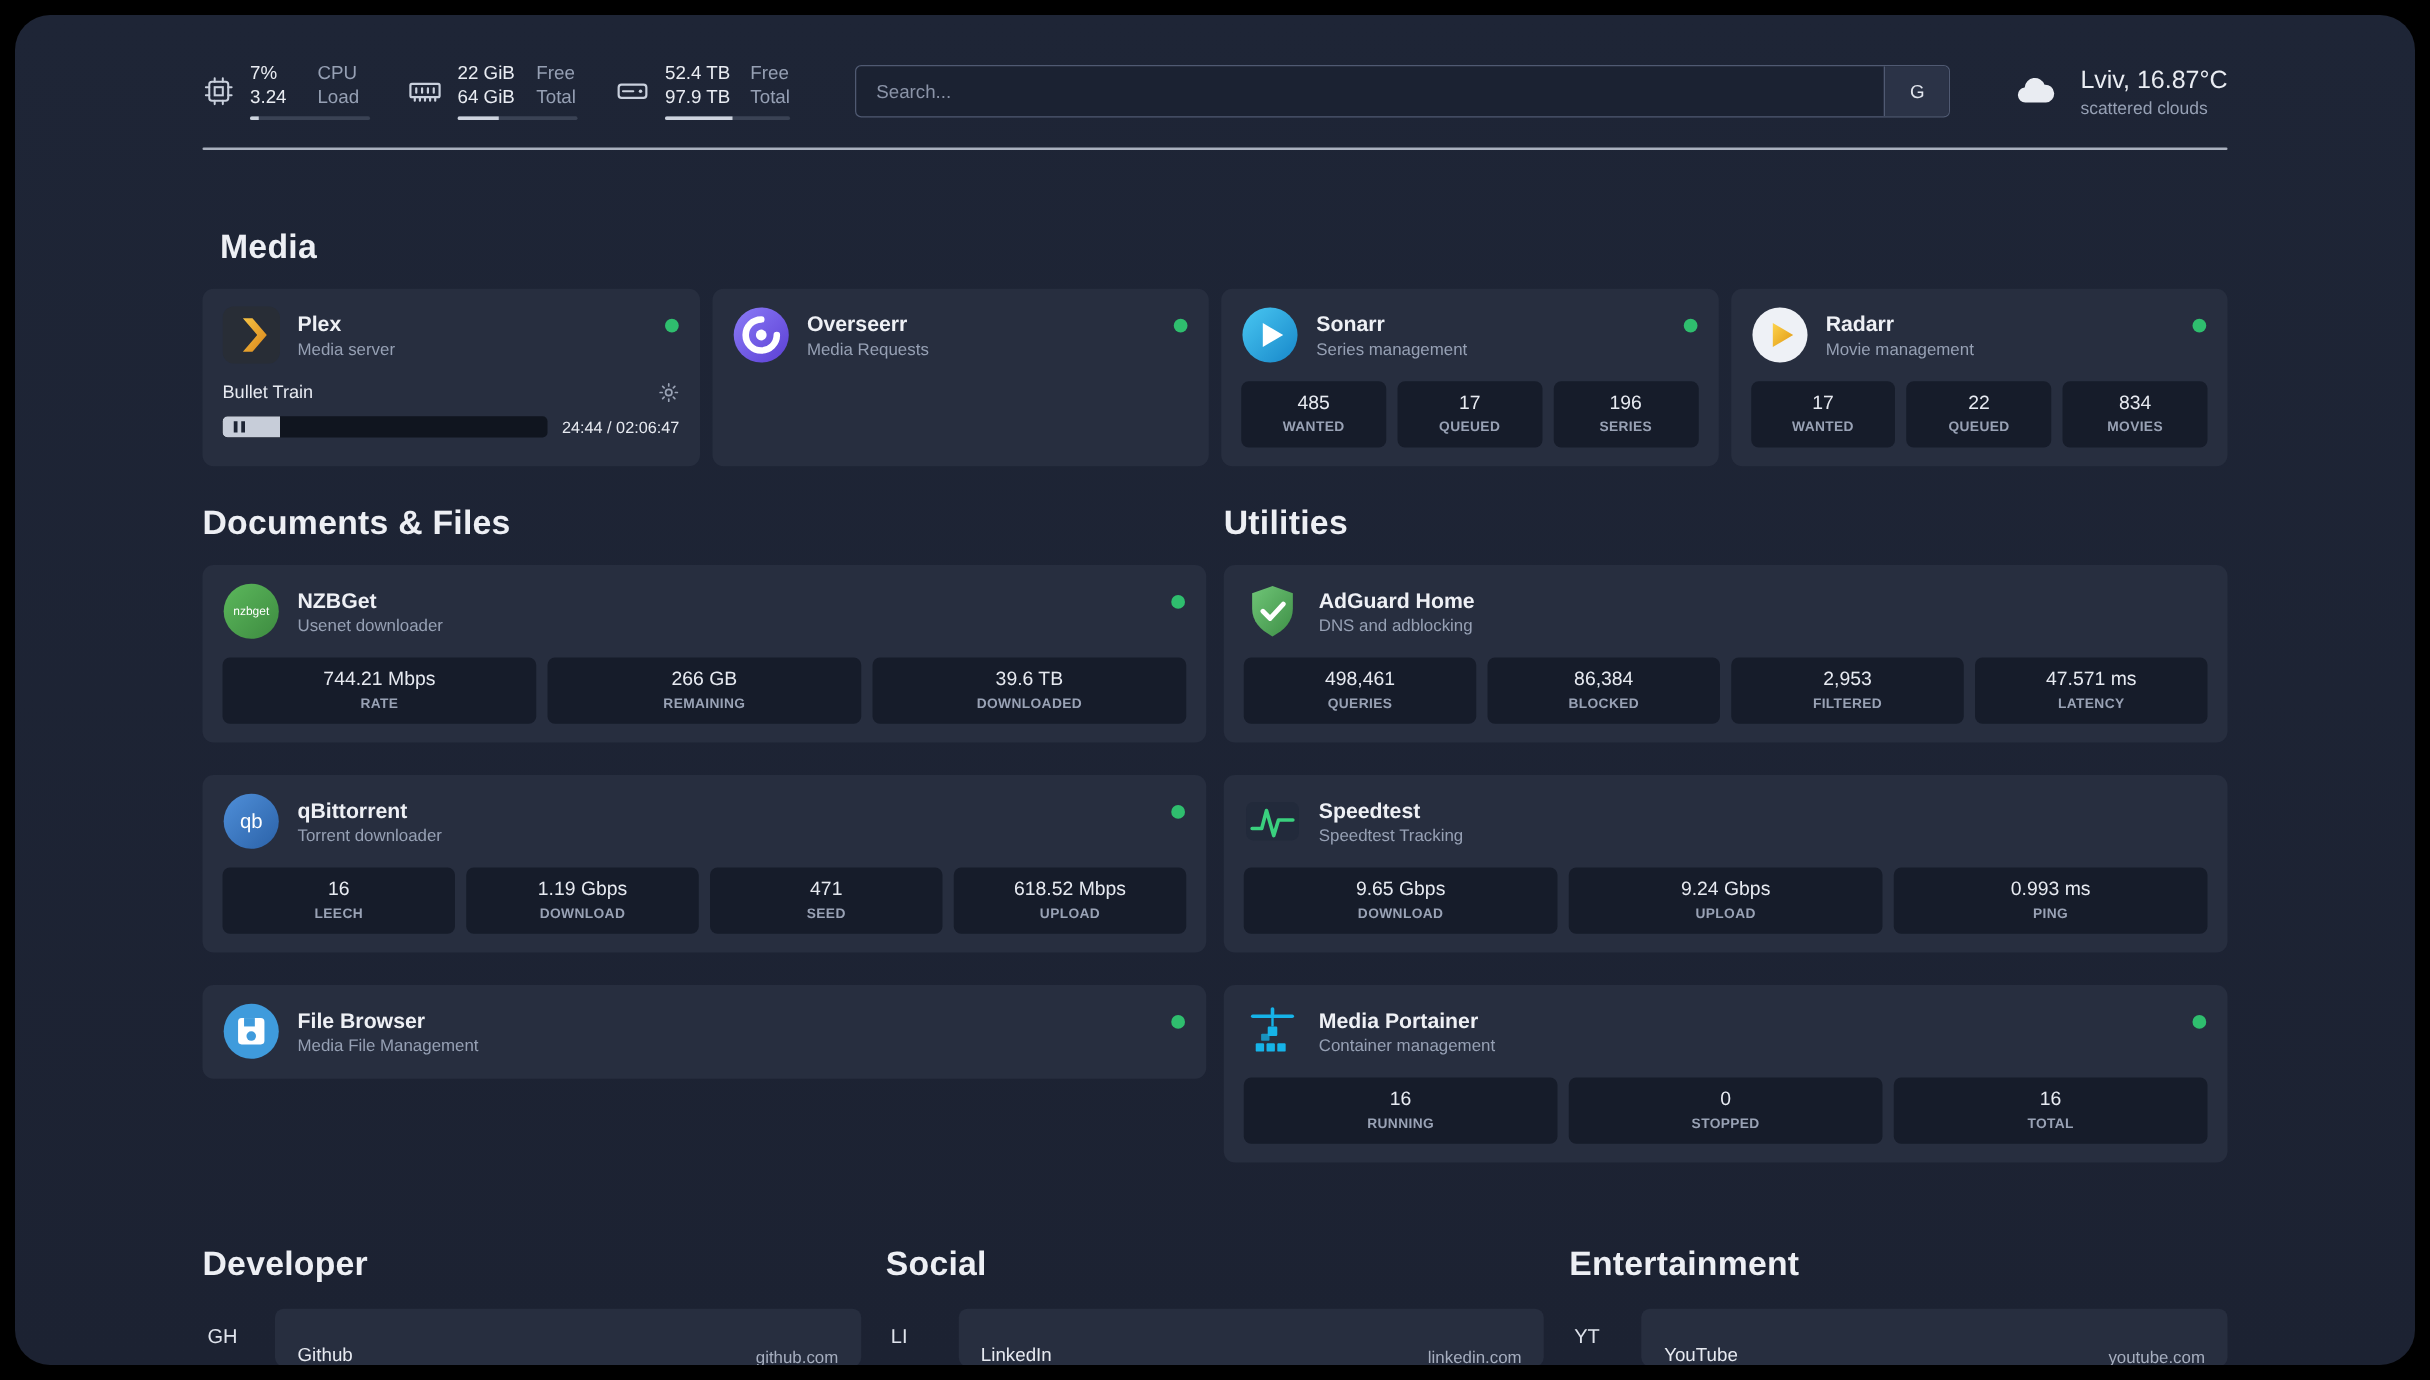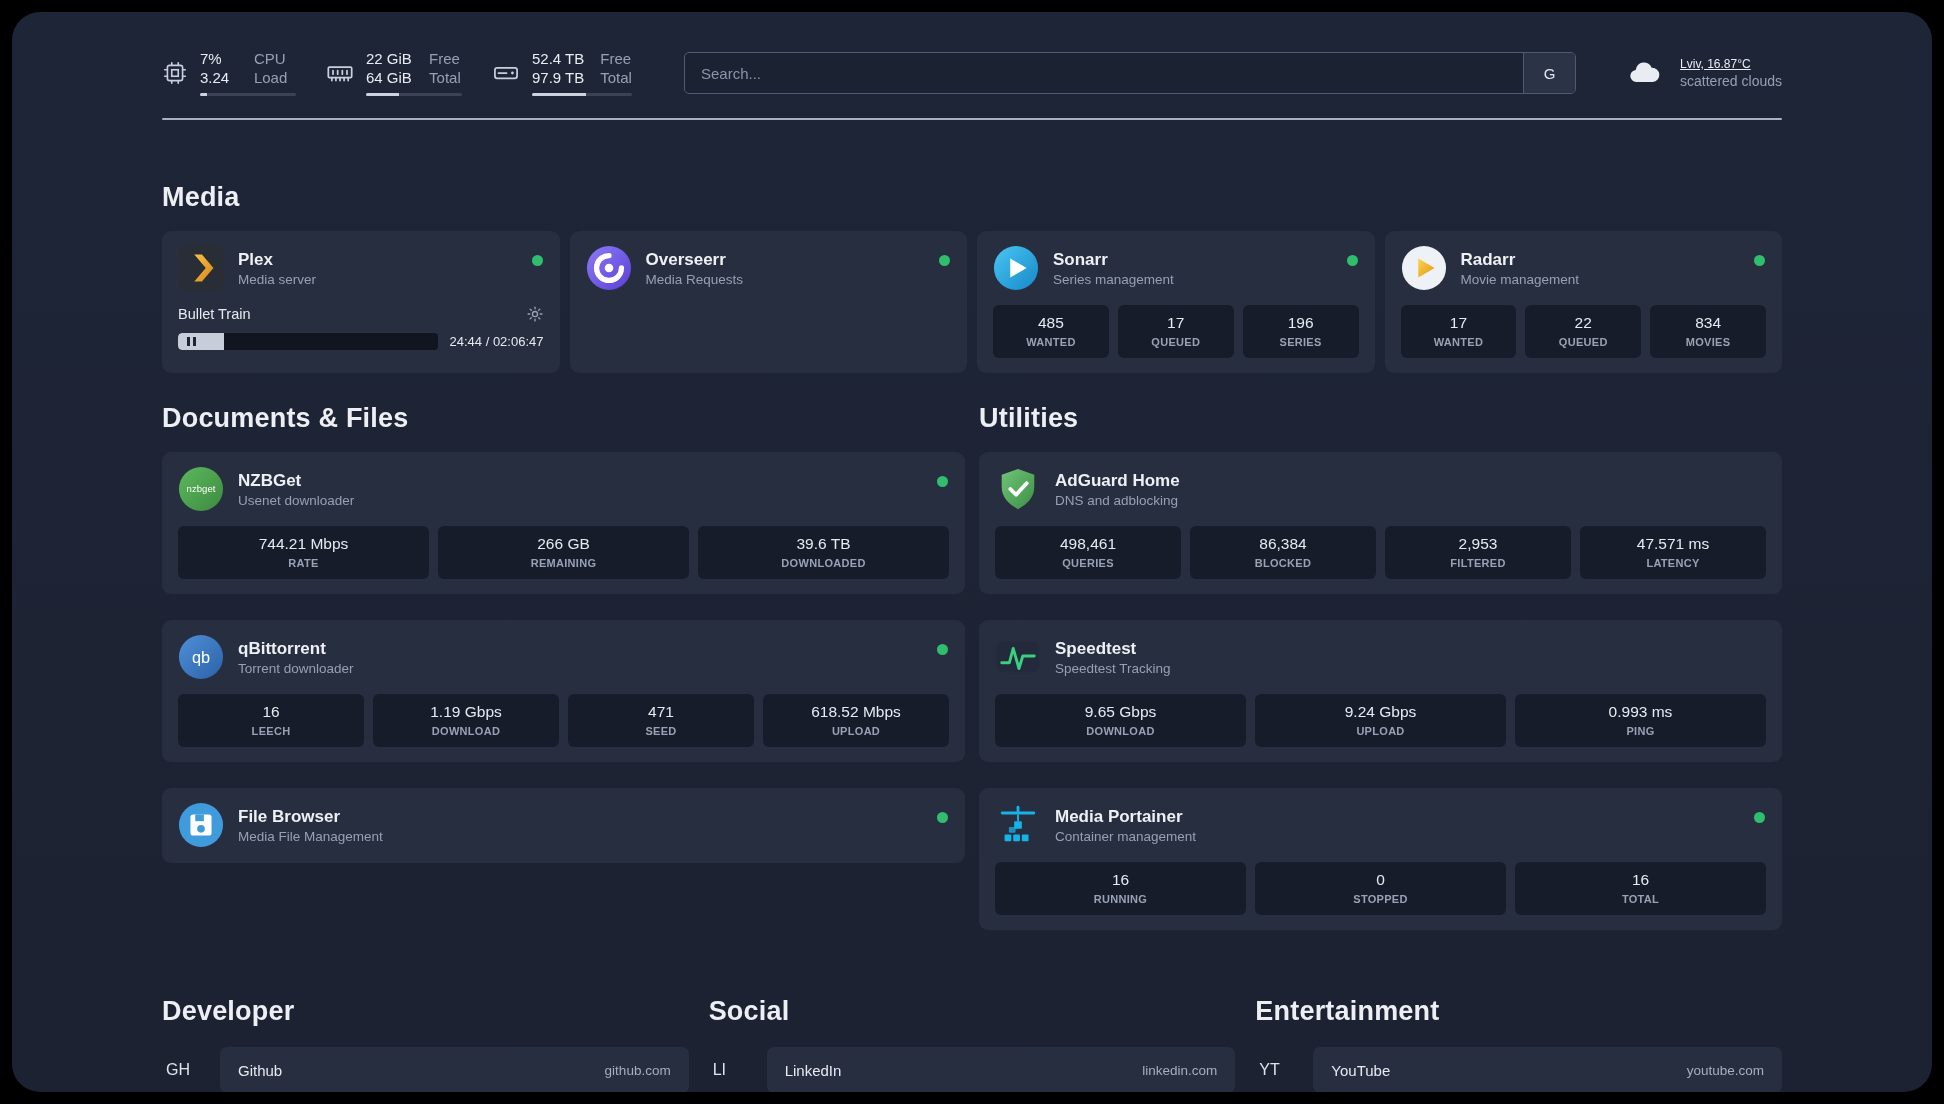--- a/index.html
+++ b/index.html
@@ -20,27 +20,27 @@
   .res-bar { position:absolute; left:0; right:0; bottom:0; height:3px; background:#3a4254; border-radius:2px; overflow:hidden; }
   .res-fill { display:block; height:100%; background:#cdd3de; }
   .search { flex:1; display:flex; align-items:stretch; height:42px; margin:0 44px 0 22px;
             border:1px solid #505a72; border-radius:5px; background:#1b2232; overflow:hidden; }
   .search input { flex:1; background:transparent; border:none; outline:none; color:#f0abfc;
                   font-size:15px; padding:0 16px; font-family:"Liberation Sans", sans-serif; }
   .search input::placeholder { color:#8b94a8; }
   .search-btn { width:52px; border:none; border-left:1px solid #505a72; background:#2b3347; color:#e2e6ee;
                 font-size:15px; cursor:pointer; font-family:"Liberation Sans", sans-serif; }
   .weather { display:flex; align-items:center; gap:14px; }
-  .weather-loc { font-size:12px; color:#e9ecf2;text-decoration:underline; }
+  .weather-loc { font-size:20px; color:#e9ecf2; }
   .weather-cond { font-size:14px; color:#96a0b4; margin-top:2px; }
   .divider { height:2px; background:#c2c9d6; opacity:.85; margin-top:22px; border-radius:1px; }
 
   
   .sec { font-size:27px; font-weight:600; color:#edeff4; letter-spacing:.2px; }
-  .sec-media { margin:62px 0 18px; }
+  .sec-media { margin:62px 14px 18px; }
   .sec-col { margin:0 0 18px; }
   .sec-bm { margin:0 0 20px; }
 
   .grid4 { display:grid; grid-template-columns:repeat(4,1fr); gap:10px; }
   .cols2 { display:flex; gap:14px; margin-top:30px; }
   .col2 { width:803px; }
   .stack { display:flex; flex-direction:column; gap:26px; }
 
   .card { background:#272e3f; border-radius:9px; padding:14px 16px 15px; position:relative; }
   .card-head { display:flex; align-items:center; gap:14px; padding-right:26px; }
@@ -63,21 +63,21 @@
   .pbar { flex:1; height:17px; background:#10151f; border-radius:4px; overflow:hidden; display:flex; }
   .pbar-fill { height:100%; background:#c7cdd9; border-radius:4px 0 0 4px; display:flex; align-items:center; padding-left:9px; gap:3px; min-width:46px; }
   .pbar-fill i { display:block; width:3px; height:9px; background:#1d2434; }
   .player-time { font-size:13px; color:#e7eaf1; white-space:nowrap; }
   .gear-btn { background:none; border:none; cursor:pointer; display:flex; padding:0; }
 
   
   .cols3 { display:grid; grid-template-columns:repeat(3,1fr); gap:20px; margin-top:66px; padding-bottom:46px; }
   .bm-row { display:flex; align-items:center; margin-bottom:13px; cursor:pointer; }
   .bm-abbr { width:58px; flex:0 0 58px; font-size:16px; color:#dfe3ec; padding-left:4px; }
-  .bm-pill { flex:1; background:#272e3f; border-radius:7px; height:46px; display:flex; align-items:center; padding:0 18px; }
+  .bm-pill { flex:1; background:#272e3f; border-radius:7px; height:46px; display:flex; align-items:flex-end; padding:0 18px; }
   .bm-name { flex:1; font-size:15px; color:#e7eaf1; }
   .bm-url { font-size:13.5px; color:#a6aebf; }
   svg { display:block; }
 </style>
 </head>
 <body>
 
 <div class="frame">
 <div class="panel">
 <div class="content">

